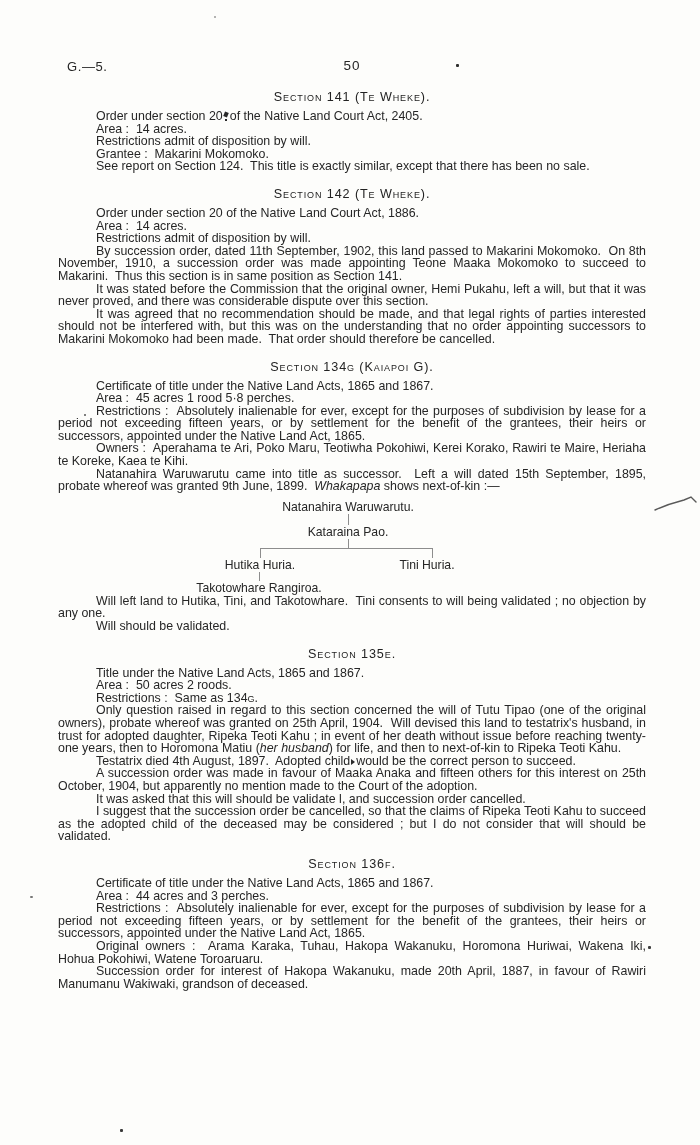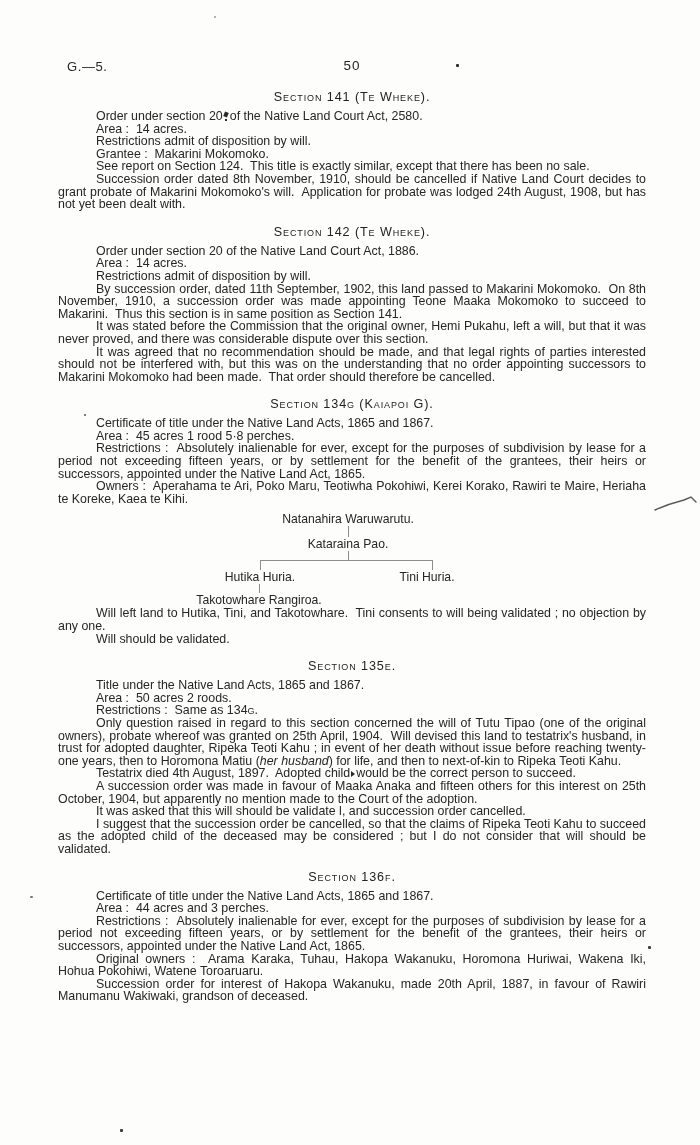--- a/index.html
+++ b/index.html
@@ -36,42 +36,42 @@
 </style>
 </head>
 <body>
 
 <div class="page">
   <span class="header-code">G.—5.</span>
   <span class="page-num">50</span>
   <div class="content">
       <div class="section">
         <h3 class="sec">Section 141 (Te Wheke).</h3>
-        <p class="para"><span>Order under section 20</span><span class="blot"></span><span>of the Native Land Court Act, 2580.</span></p>
+        <p class="para"><span>Order under section 20</span><span class="blot"></span><span>of the Native Land Court Act, 2405.</span></p>
         <p class="para">Area :&nbsp; 14 acres.</p>
         <p class="para">Restrictions admit of disposition by will.</p>
         <p class="para">Grantee :&nbsp; Makarini Mokomoko.</p>
         <p class="para">See report on Section 124.&nbsp; This title is exactly similar, except that there has been no sale.</p>
-        <p class="para">Succession order dated 8th November, 1910, should be cancelled if Native Land Court decides to grant probate of Makarini Mokomoko's will.&nbsp; Application for probate was lodged 24th August, 1908, but has not yet been dealt with.</p>
       </div>
       <div class="section">
         <h3 class="sec">Section 142 (Te Wheke).</h3>
         <p class="para">Order under section 20 of the Native Land Court Act, 1886.</p>
         <p class="para">Area :&nbsp; 14 acres.</p>
         <p class="para">Restrictions admit of disposition by will.</p>
         <p class="para">By succession order, dated 11th September, 1902, this land passed to Makarini Mokomoko.&nbsp; On 8th November, 1910, a succession order was made appointing Teone Maaka Mokomoko to succeed to Makarini.&nbsp; Thus this section is in same position as Section 141.</p>
         <p class="para">It was stated before the Commission that the original owner, Hemi Pukahu, left a will, but that it was never proved, and there was considerable dispute over this section.</p>
         <p class="para">It was agreed that no recommendation should be made, and that legal rights of parties interested should not be interfered with, but this was on the understanding that no order appointing successors to Makarini Mokomoko had been made.&nbsp; That order should therefore be cancelled.</p>
       </div>
       <div class="section">
         <h3 class="sec">Section 134g (Kaiapoi G).</h3>
         <p class="para">Certificate of title under the Native Land Acts, 1865 and 1867.</p>
         <p class="para">Area :&nbsp; 45 acres 1 rood 5·8 perches.</p>
         <p class="para">Restrictions :&nbsp; Absolutely inalienable for ever, except for the purposes of subdivision by lease for a period not exceeding fifteen years, or by settlement for the benefit of the grantees, their heirs or successors, appointed under the Native Land Act, 1865.</p>
         <p class="para">Owners :&nbsp; Aperahama te Ari, Poko Maru, Teotiwha Pokohiwi, Kerei Korako, Rawiri te Maire, Heriaha te Koreke, Kaea te Kihi.</p>
+        <p class="para"><span>Natanahira Waruwarutu came into title as successor.&nbsp; Left a will dated 15th September, 1895, probate whereof was granted 9th June, 1899.&nbsp; </span><span class="it">Whakapapa</span><span> shows next-of-kin :—</span></p>
         <div class="tree">
           <span class="tname" style="left: 290px; top: 8px;">Natanahira Waruwarutu.</span>
           <span class="tname" style="left: 290px; top: 33px;">Kataraina Pao.</span>
           <span class="tname" style="left: 202px; top: 66px;">Hutika Huria.</span>
           <span class="tname" style="left: 369px; top: 66px;">Tini Huria.</span>
           <span class="tname" style="left: 201px; top: 89px;">Takotowhare Rangiroa.</span>
           <div class="tline" style="left: 290px; top: 21px; width: 1px; height: 11px;"></div>
           <div class="tline" style="left: 290px; top: 46px; width: 1px; height: 9px;"></div>
           <div class="tline" style="left: 202px; top: 55px; width: 173px; height: 1px;"></div>
           <div class="tline" style="left: 202px; top: 55px; width: 1px; height: 10px;"></div>

